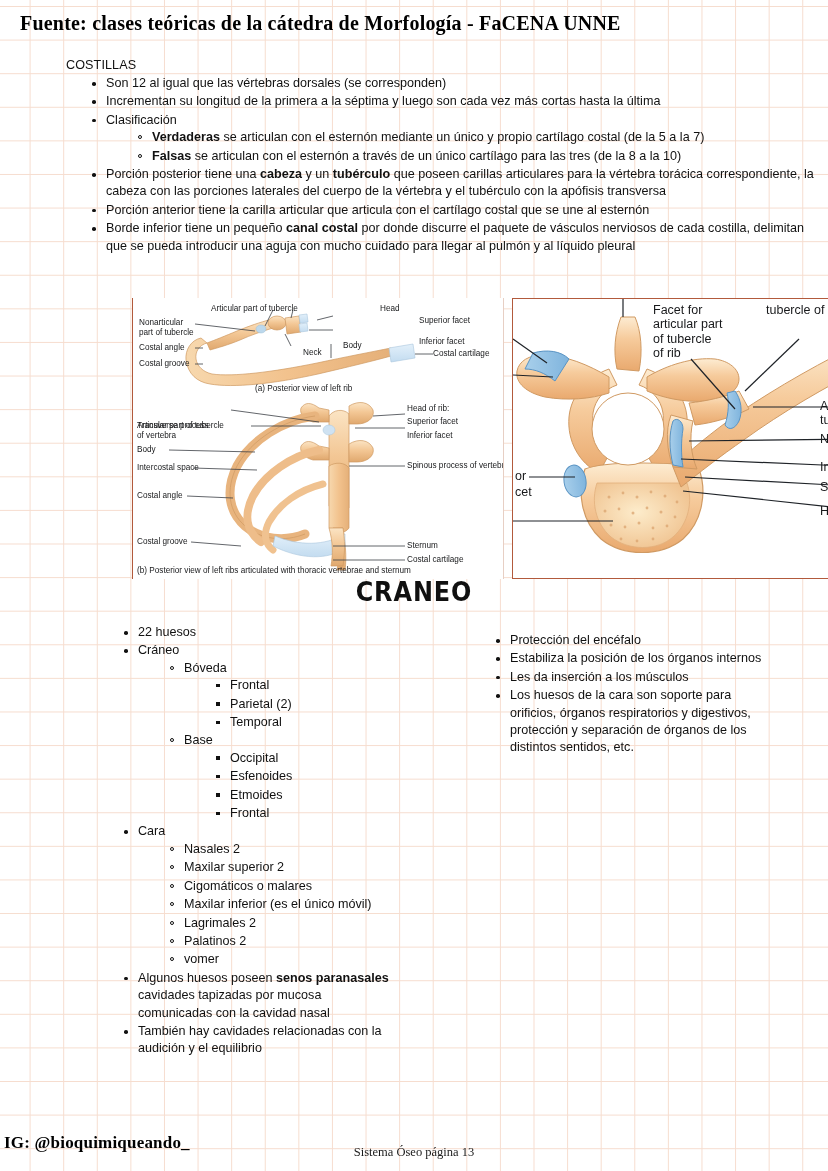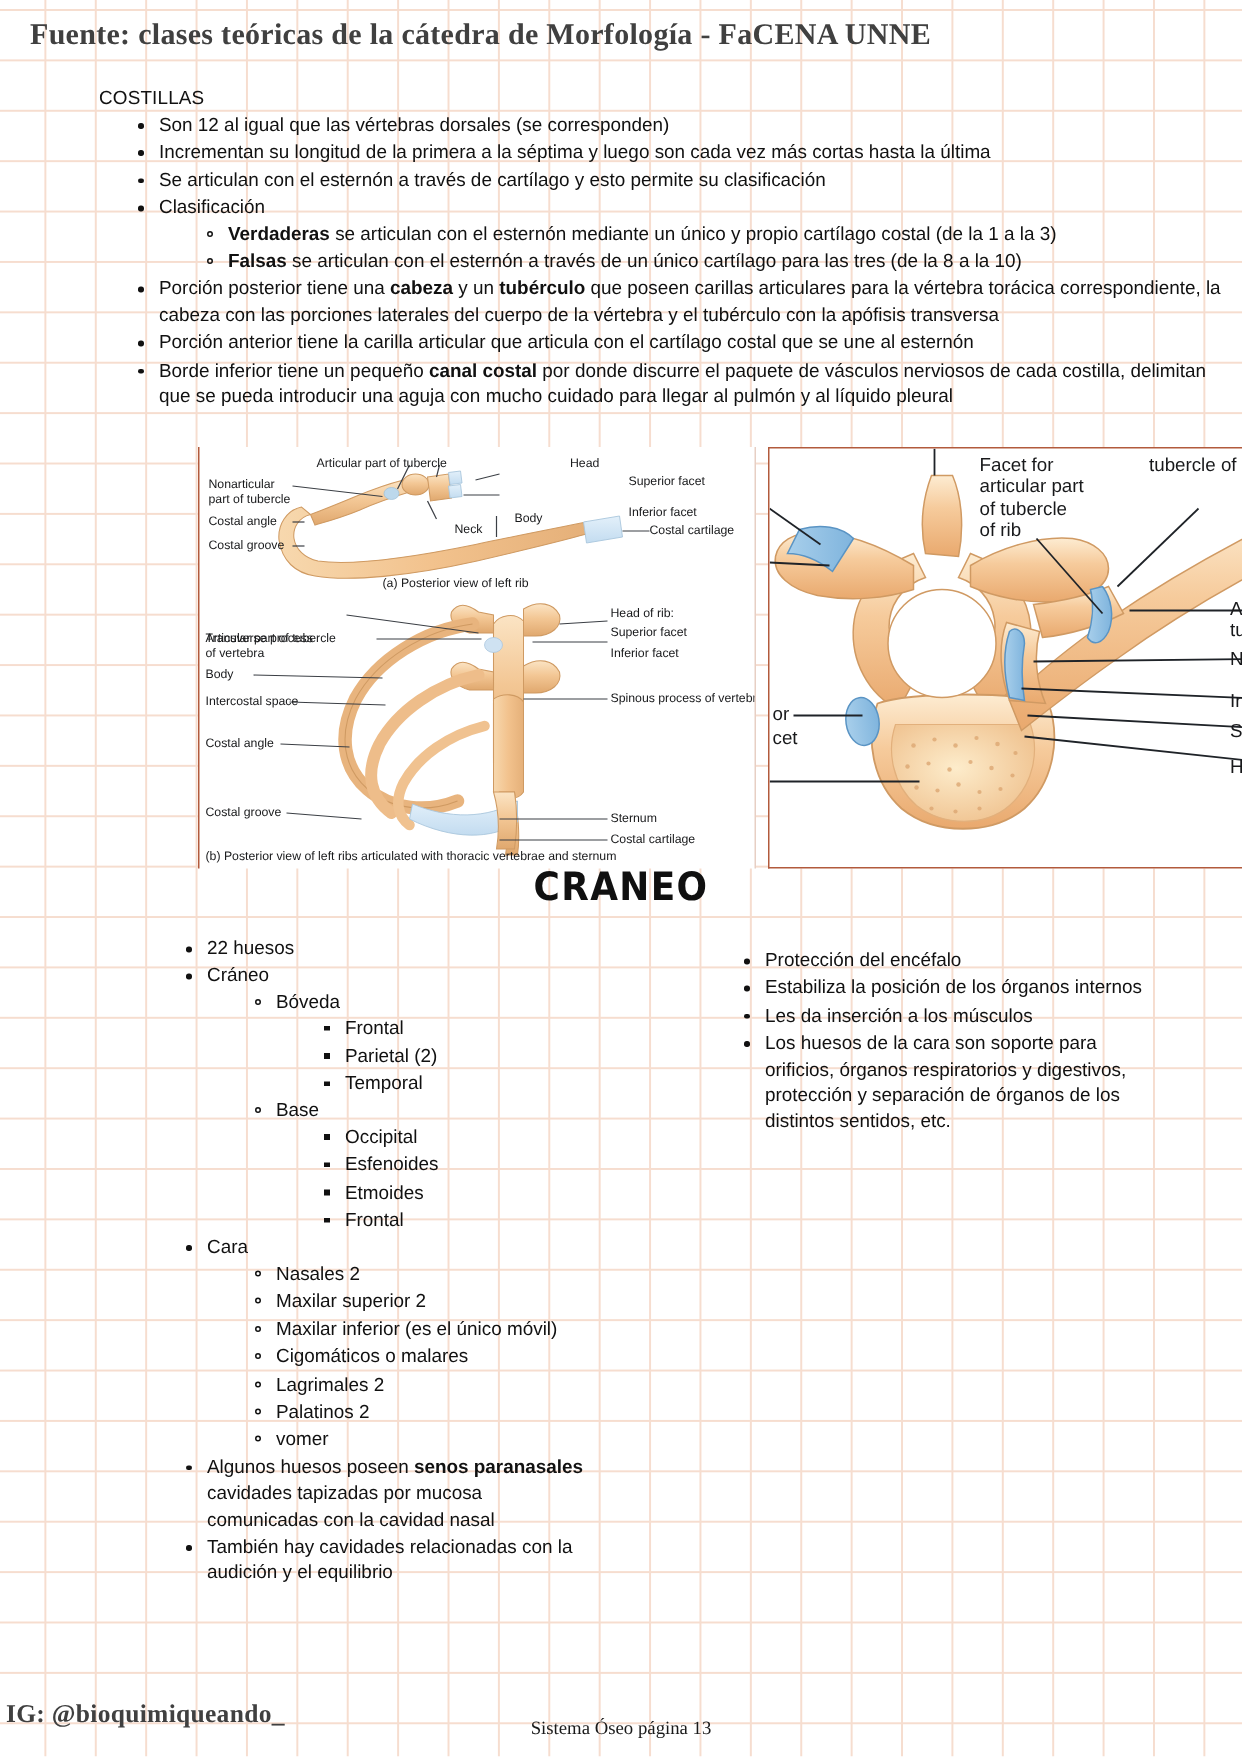--- a/index.html
+++ b/index.html
@@ -20,21 +20,21 @@
     background-position:-4px 6px;
     pointer-events:none;
     z-index:0;
   }
   #page{position:absolute;left:0;top:0;width:828px;height:1171px;z-index:2;}
 
   
   .wm{
     position:absolute;
     font-family:"Liberation Serif", serif;
-    color:#404040;
+    color:#000000;
     font-weight:700;
     letter-spacing:.2px;
     white-space:nowrap;
   }
   #wm-top{left:20px;top:12px;font-size:20px;}
   #wm-bottom{left:4px;top:1133px;font-size:17px;}
 
   
   #footer{
     position:absolute;left:0;top:1145px;width:828px;text-align:center;
@@ -111,25 +111,24 @@
 
 <div id="page">
 
   <div class="wm" id="wm-top">Fuente: clases teóricas de la cátedra de Morfología - FaCENA UNNE</div>
 
   <section id="costillas">
     <h1>COSTILLAS</h1>
     <ul class="lv1">
       <li><span>Son 12 al igual que las vértebras dorsales (se corresponden)</span></li>
       <li><span>Incrementan su longitud de la primera a la séptima y luego son cada vez más cortas hasta la última</span></li>
-      <li><span>Se articulan con el esternón a través de cartílago y esto permite su clasificación</span></li>
       <li>
         <span>Clasificación</span>
         <ul class="lv2">
-          <li><b>Verdaderas</b><span> se articulan con el esternón mediante un único y propio cartílago costal (de la 1 a la 3)</span></li>
+          <li><b>Verdaderas</b><span> se articulan con el esternón mediante un único y propio cartílago costal (de la 5 a la 7)</span></li>
           <li><b>Falsas</b><span> se articulan con el esternón a través de un único cartílago para las tres (de la 8 a la 10)</span></li>
         </ul>
       </li>
       <li><span>Porción posterior tiene una </span><b>cabeza</b><span> y un </span><b>tubérculo</b><span> que poseen carillas articulares para la vértebra torácica correspondiente, la cabeza con las porciones laterales del cuerpo de la vértebra y el tubérculo con la apófisis transversa</span></li>
       <li><span>Porción anterior tiene la carilla articular que articula con el cartílago costal que se une al esternón</span></li>
       <li><span>Borde inferior tiene un pequeño </span><b>canal costal</b><span> por donde discurre el paquete de vásculos nerviosos de cada costilla, delimitan que se pueda introducir una aguja con mucho cuidado para llegar al pulmón y al líquido pleural</span></li>
     </ul>
   </section>
 
   <figure id="fig-left">
@@ -359,22 +358,22 @@
               <li><span>Frontal</span></li>
             </ul>
           </li>
         </ul>
       </li>
       <li>
         <span>Cara</span>
         <ul class="lv2">
           <li><span>Nasales 2</span></li>
           <li><span>Maxilar superior 2</span></li>
+          <li><span>Cigomáticos o malares</span></li>
           <li><span>Maxilar inferior (es el único móvil)</span></li>
-          <li><span>Cigomáticos o malares</span></li>
           <li><span>Lagrimales 2</span></li>
           <li><span>Palatinos 2</span></li>
           <li><span>vomer</span></li>
         </ul>
       </li>
       <li><span>Algunos huesos poseen </span><b>senos paranasales</b><span> cavidades tapizadas por mucosa comunicadas con la cavidad nasal</span></li>
       <li><span>También hay cavidades relacionadas con la audición y el equilibrio</span></li>
     </ul>
   </section>
 

